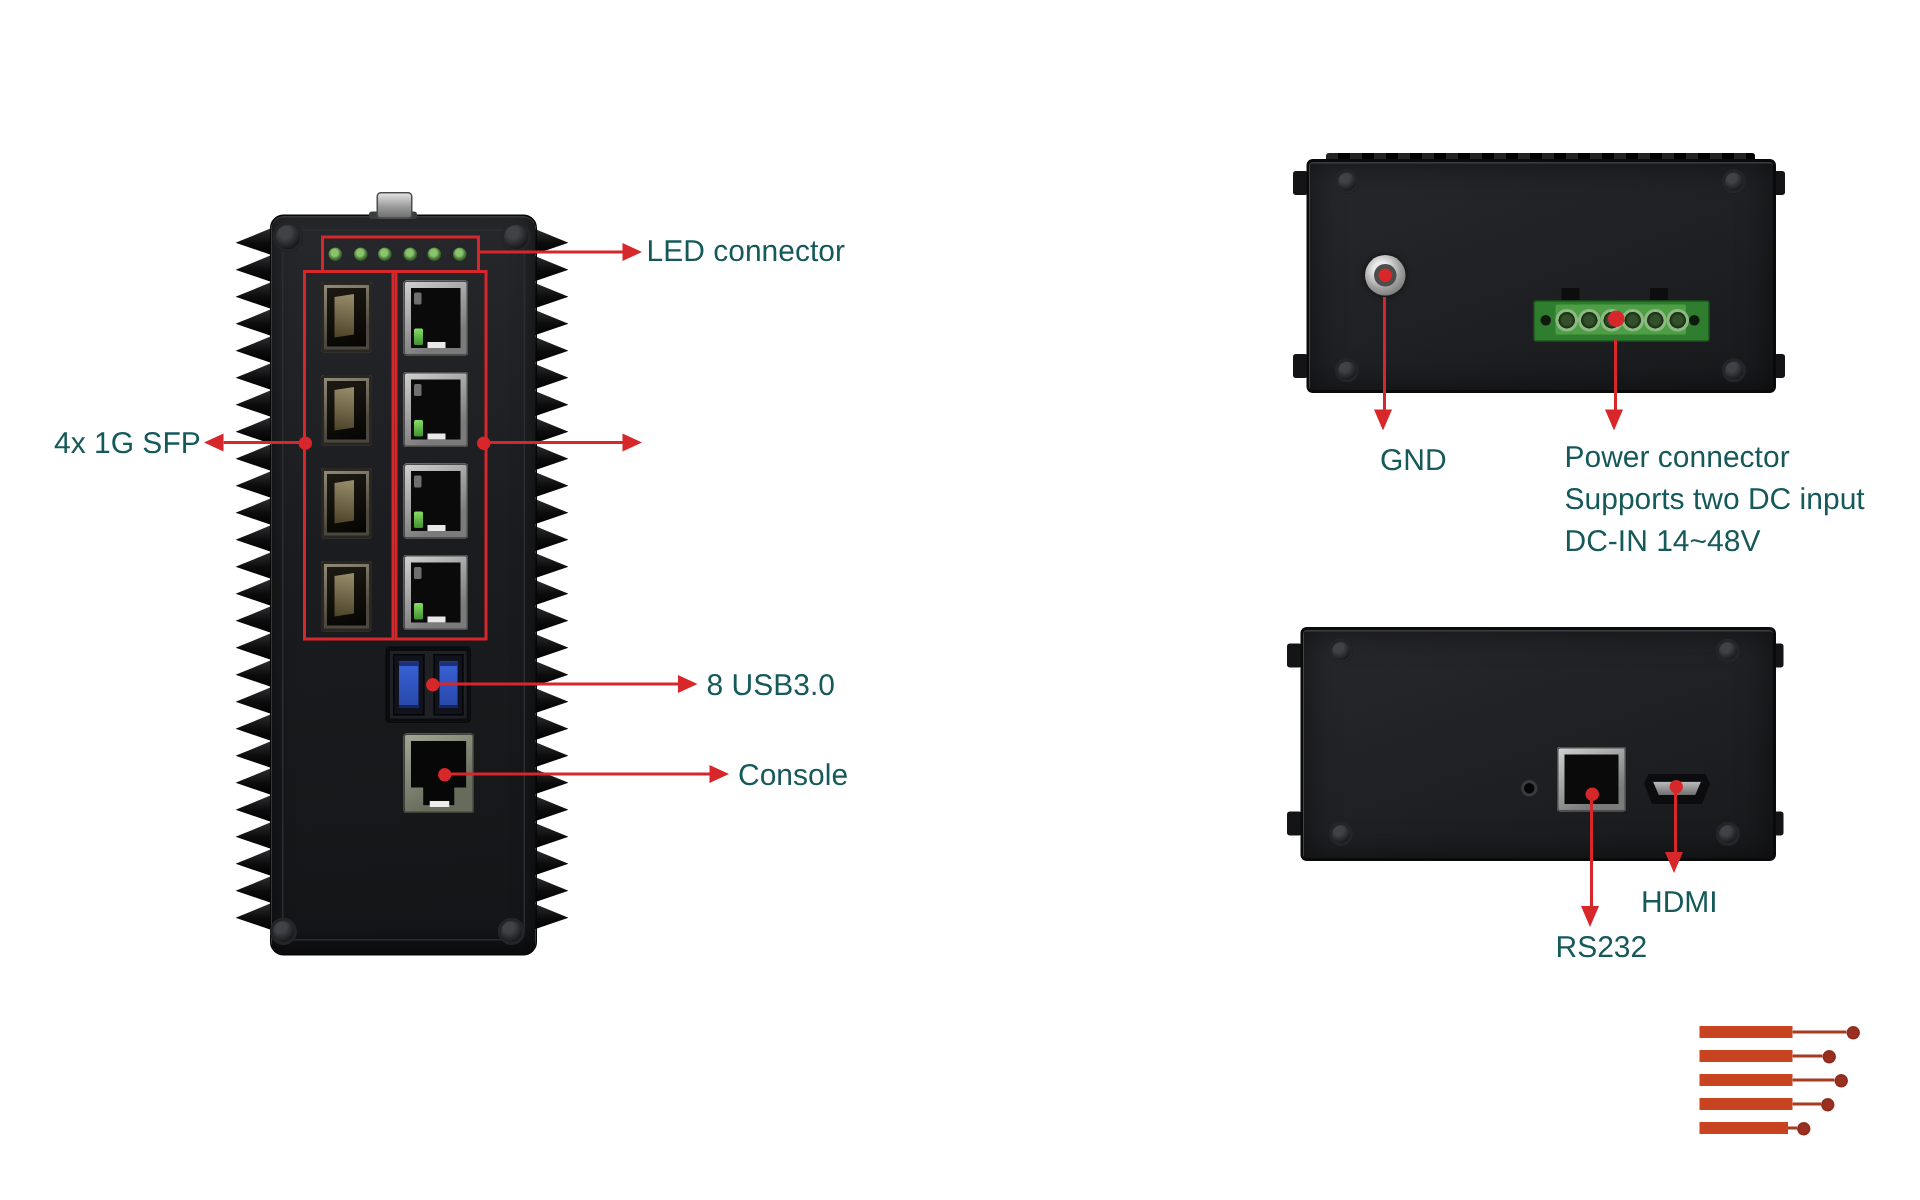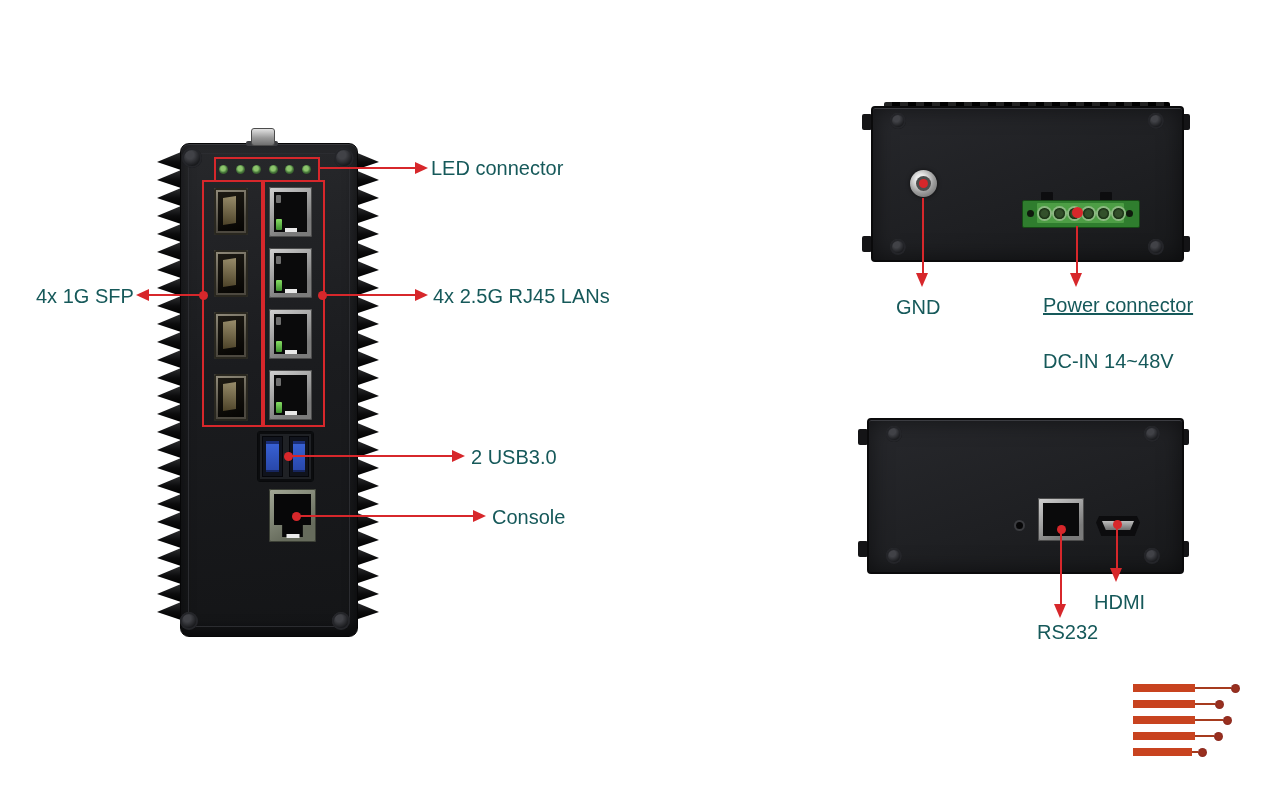--- a/index.html
+++ b/index.html
@@ -247,26 +247,25 @@
   <div class="lbl" style="left:431px;top:156px;">LED connector</div>
 
   <div class="dot" style="left:198.5px;top:290.5px;"></div>
   <div class="shaft-h" style="left:149px;top:293.7px;width:54px;"></div>
   <div class="head-l" style="left:136px;top:289px;"></div>
   <div class="lbl" style="left:36px;top:284px;">4x 1G SFP</div>
 
   <div class="dot" style="left:317.5px;top:290.5px;"></div>
   <div class="shaft-h" style="left:322px;top:293.7px;width:95px;"></div>
   <div class="head-r" style="left:415px;top:289px;"></div>
-  <div class="lbl" style="left:433px;top:284px;">4x 2.5G RJ45 LANs</div>
 
   <div class="dot" style="left:283.5px;top:451.5px;"></div>
   <div class="shaft-h" style="left:288px;top:454.7px;width:166px;"></div>
   <div class="head-r" style="left:452px;top:450px;"></div>
-  <div class="lbl" style="left:471px;top:445px;">2 USB3.0</div>
+  <div class="lbl" style="left:471px;top:445px;">8 USB3.0</div>
 
   <div class="dot" style="left:291.5px;top:511.5px;"></div>
   <div class="shaft-h" style="left:296px;top:514.7px;width:178px;"></div>
   <div class="head-r" style="left:473px;top:510px;"></div>
   <div class="lbl" style="left:492px;top:505px;">Console</div>
 
   <div class="serration" style="left:884px;top:102px;width:286px;"></div>
   <div class="tab" style="left:862px;top:114px;"></div>
   <div class="tab" style="left:862px;top:236px;"></div>
   <div class="tab" style="left:1180px;top:114px;"></div>
@@ -294,25 +293,26 @@
       <div class="terminal"></div>
       <div class="terminal"></div>
       <div class="terminal"></div>
       <div class="terminal"></div>
       <div class="terminal"></div>
     </div>
   <div class="dot" style="left:1072px;top:207px;width:11px;height:11px;"></div>
 
   <div class="shaft-v" style="left:921.7px;top:198px;height:76px;"></div>
   <div class="head-d" style="left:916px;top:273px;"></div>
-  <div class="lbl" style="left:896px;top:295px;">GND</div>
+  <div class="lbl" style="left:920px;top:295px;">GND</div>
 
   <div class="shaft-v" style="left:1075.7px;top:226px;height:48px;"></div>
   <div class="head-d" style="left:1070px;top:273px;"></div>
-  <div class="lbl" style="left:1043px;top:293px;text-decoration:underline;">Power connector</div>
+  <div class="lbl" style="left:1043px;top:293px;">Power connector</div>
+  <div class="lbl" style="left:1043px;top:321px;">Supports two DC input</div>
   <div class="lbl" style="left:1043px;top:349px;">DC-IN 14~48V</div>
 
   <div class="tab" style="left:858px;top:429px;"></div>
   <div class="tab" style="left:858px;top:541px;"></div>
   <div class="tab" style="left:1179px;top:429px;"></div>
   <div class="tab" style="left:1179px;top:541px;"></div>
   <div class="box-body" style="left:867px;top:418px;width:313px;height:152px;"></div>
   <div class="screw" style="left:886px;top:426px;width:16px;height:16px;"></div>
   <div class="screw" style="left:1144px;top:426px;width:16px;height:16px;"></div>
   <div class="screw" style="left:886px;top:548px;width:16px;height:16px;"></div>

